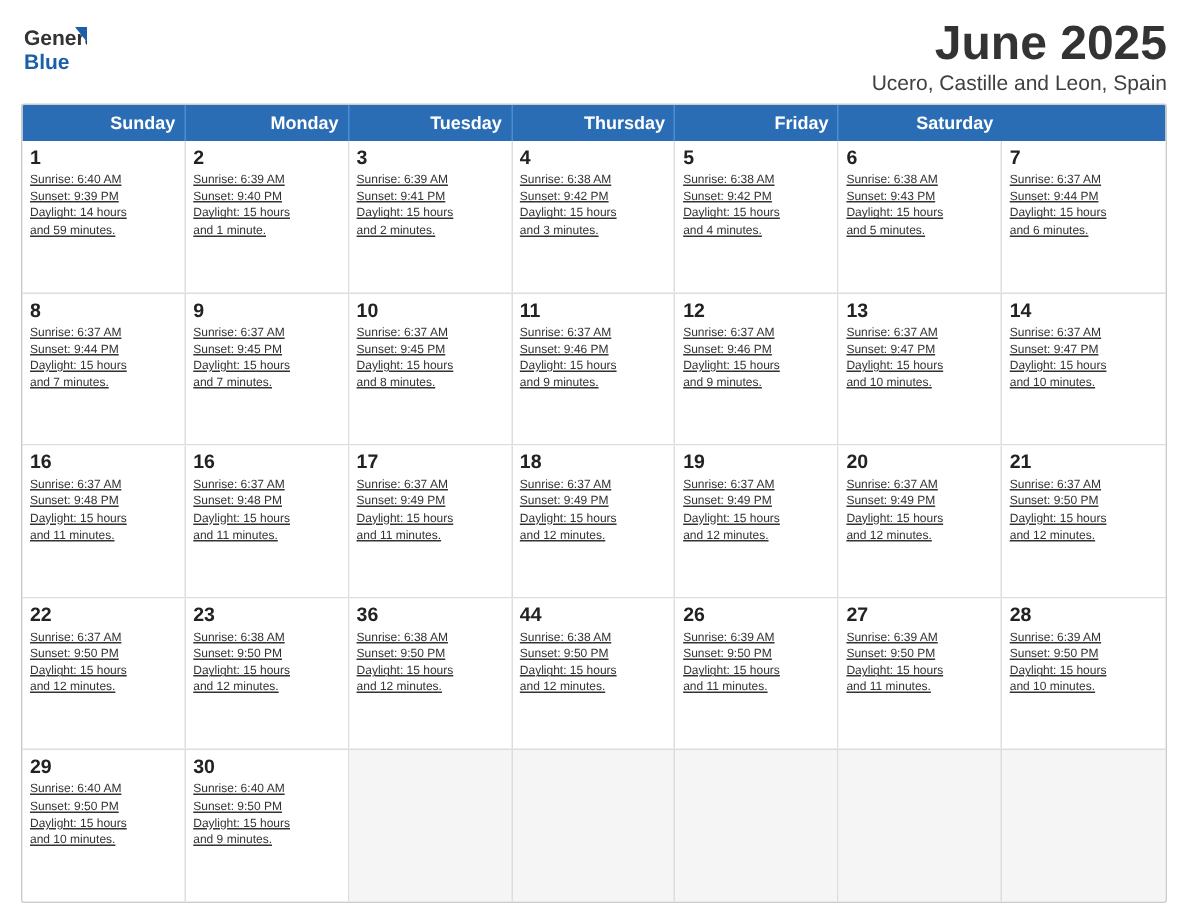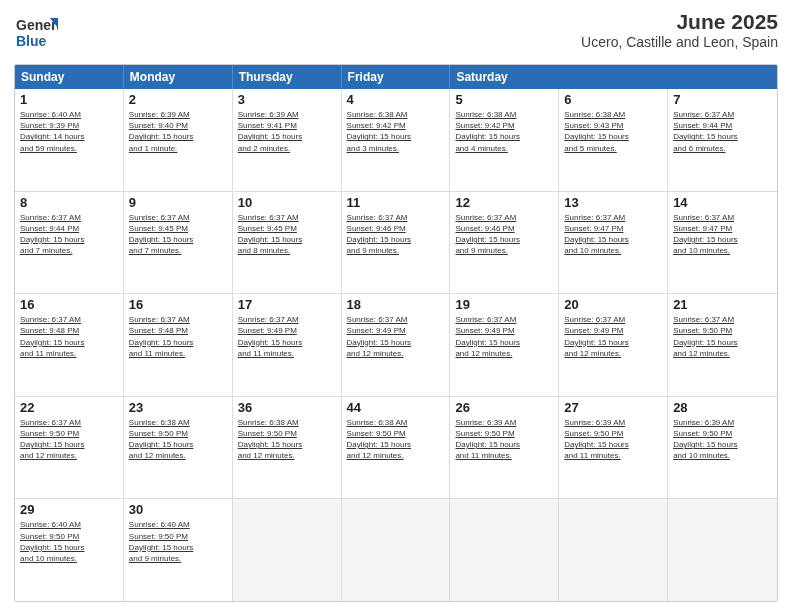--- a/index.html
+++ b/index.html
@@ -25,21 +25,21 @@
     }
     .logo {
       display: flex;
       align-items: center;
       gap: 0;
     }
     .title-area {
       text-align: right;
     }
     .cal-title {
-      font-size: 21px;
+      font-size: 32px;
       font-weight: bold;
       color: #333;
     }
     .cal-subtitle {
       font-size: 14px;
       color: #404040;
     }
     .calendar {
       flex: 1;
       border: 1px solid #ccc;
@@ -51,21 +51,21 @@
     .cal-header-row {
       display: grid;
       grid-template-columns: repeat(7, 1fr);
       background: #2a6db5;
     }
     .cal-header-cell {
       color: #fff;
       font-size: 12px;
       font-weight: bold;
       padding: 5px 6px;
-      text-align: left;
+      text-align: right;
       border-right: 1px solid #4a8dd5;
     }
     .cal-header-cell:last-child {
       border-right: none;
     }
     .cal-body {
       flex: 1;
       display: flex;
       flex-direction: column;
     }
@@ -124,20 +124,21 @@
     <div class="title-area">
       <div class="cal-title">June 2025</div>
       <div class="cal-subtitle">Ucero, Castille and Leon, Spain</div>
     </div>
   </div>
 
   <div class="calendar">
     <div class="cal-header-row">
       <div class="cal-header-cell">Sunday</div>
       <div class="cal-header-cell">Monday</div>
+      <div class="cal-header-cell">Tuesday</div>
       <div class="cal-header-cell">Thursday</div>
       <div class="cal-header-cell">Friday</div>
       <div class="cal-header-cell">Saturday</div>
     </div>
     <div class="cal-body" id="cal-body">
     <div class="cal-row">
           <div class="cal-cell">
             <span class="day-num">1</span>
             <div class="cell-text">Sunrise: 6:40 AM<br>Sunset: 9:39 PM<br>Daylight: 14 hours<br>and 59 minutes.</div>
           </div>

